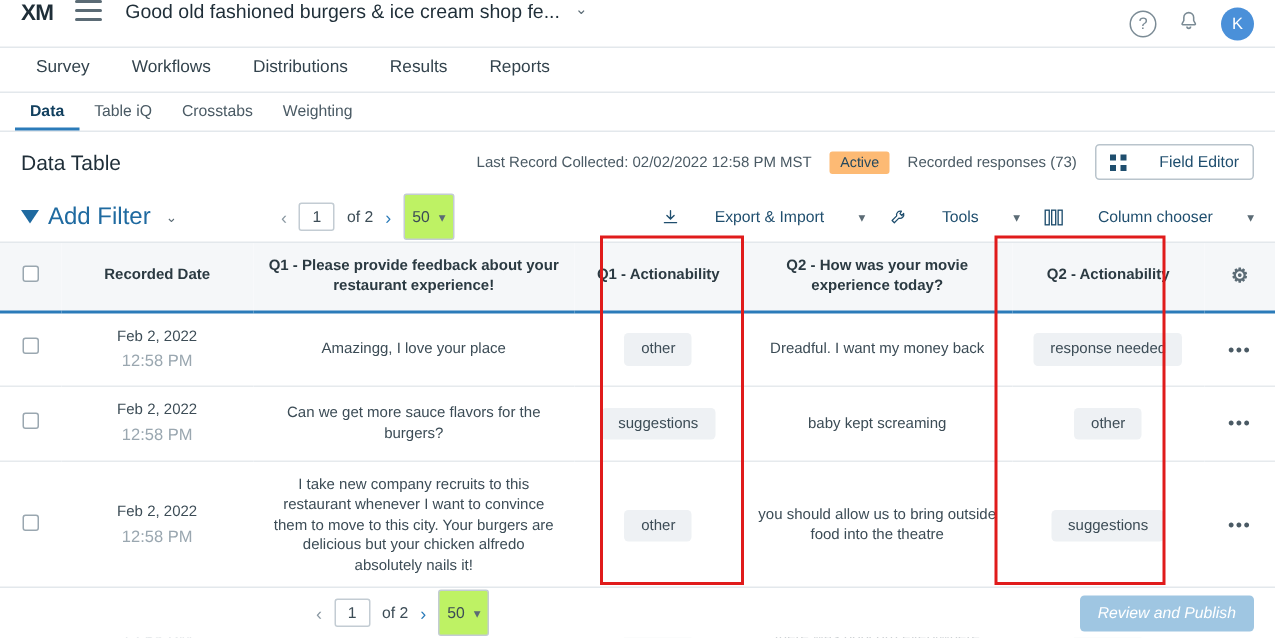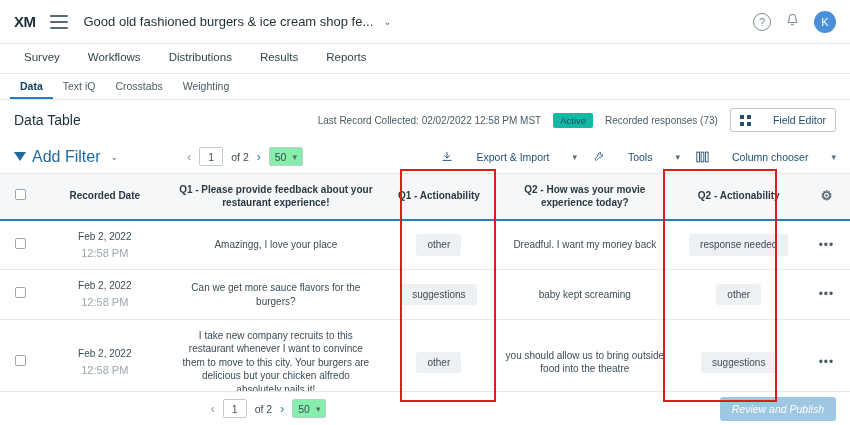--- a/index.html
+++ b/index.html
@@ -8,23 +8,22 @@
     width: 850px; height: 425px;
     font-family: "Liberation Sans", sans-serif;
     font-size: 11px;
     color: #2b3a42;
     background: #ffffff;
     overflow: hidden;
   }
 
   
   .topbar {
-    height: 44px;
+    height: 32px;
     display: flex;
-    align-items: center;
     padding: 0 14px;
     border-bottom: 1px solid #e3e8ec;
     background: #fff;
   }
   .xm-logo {
     font-weight: bold;
     font-size: 15px;
     color: #1f2e38;
     letter-spacing: -0.5px;
     margin-right: 14px;
@@ -123,21 +122,21 @@
   .page-head {
     height: 40px;
     display:flex; align-items:center;
     padding: 0 14px;
     background: #fff;
   }
   .page-title { font-size: 14px; color:#1f2e38; }
   .head-right { margin-left:auto; display:flex; align-items:center; gap:12px; }
   .last-record { font-size: 10px; color:#4a5a64; }
   .badge-active {
-    background: #14b8a6;
+    background: #fdba74;
     color:#23485e;
     border-radius: 2px;
     padding: 2px 7px;
     font-size: 9.5px;
   }
   .recorded-count { font-size: 10px; color:#4a5a64; }
   .btn-outline {
     display:flex; align-items:center; gap:22px;
     border: 1px solid #b9c4cc;
     border-radius: 3px;
@@ -184,23 +183,23 @@
   .pg-arrow { color:#8a98a2; cursor:pointer; font-size: 12px; }
   .pg-arrow.on { color:#2b7bb9; }
   .pg-box {
     border:1px solid #c3ccd3; border-radius:2px;
     min-width: 24px; height:19px;
     display:flex;align-items:center;justify-content:center;
     background:#fff; font-size:10.5px;
   }
   .pg-select {
     border:1px solid #c3ccd3; border-radius:2px;
-    height:19px; padding:0 5px;
+    height:31px; padding:0 5px;
     display:flex;align-items:center;gap:6px;
-    background:#86efac; font-size:10.5px; cursor:pointer;
+    background:#bef264; font-size:10.5px; cursor:pointer;
   }
   .toolbar-right { margin-left:auto; display:flex; align-items:center; gap:16px; }
   .tb-btn {
     display:flex; align-items:center; gap:23px;
     font-size:10.5px; color:#1f4e6e; cursor:pointer;
   }
 
   
   .table-wrap { position: relative; }
   table.dt { width:100%; border-collapse: collapse; table-layout: fixed; }
@@ -309,21 +308,21 @@
 <div class="navbar">
   <div class="nav-item">Survey</div>
   <div class="nav-item">Workflows</div>
   <div class="nav-item">Distributions</div>
   <div class="nav-item">Results</div>
   <div class="nav-item">Reports</div>
 </div>
 
 <div class="subnav">
   <div class="subnav-item active">Data</div>
-  <div class="subnav-item">Text iQ</div>
+  <div class="subnav-item">Table iQ</div>
   <div class="subnav-item">Crosstabs</div>
   <div class="subnav-item">Weighting</div>
 </div>
 
 <div class="page-head">
   <div class="page-title">Data Table</div>
   <div class="head-right">
     <div class="last-record">Last Record Collected: 02/02/2022 12:58 PM MST</div>
     <div class="badge-active">Active</div>
     <div class="recorded-count">Recorded responses (73)</div>

